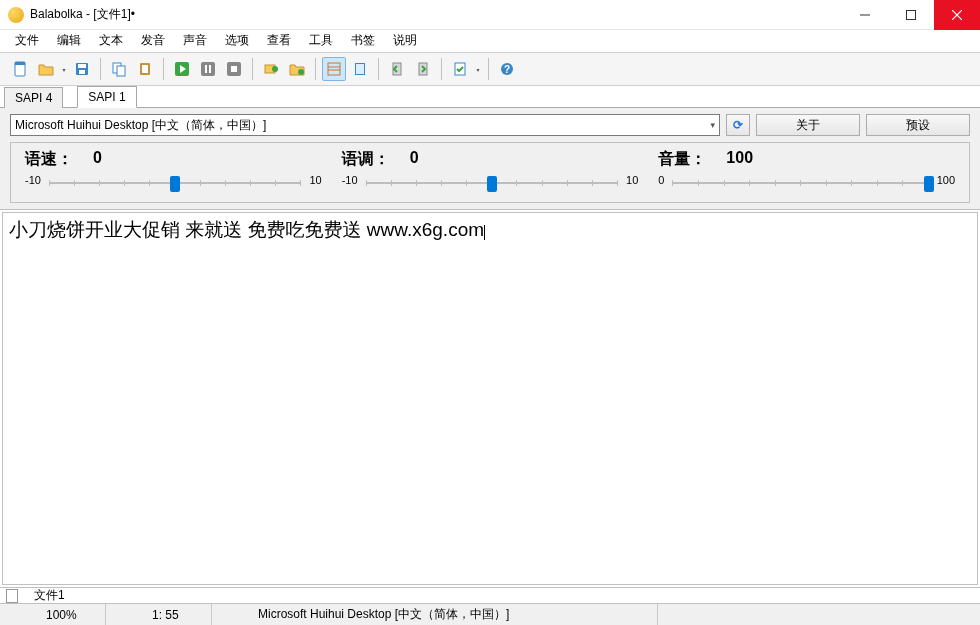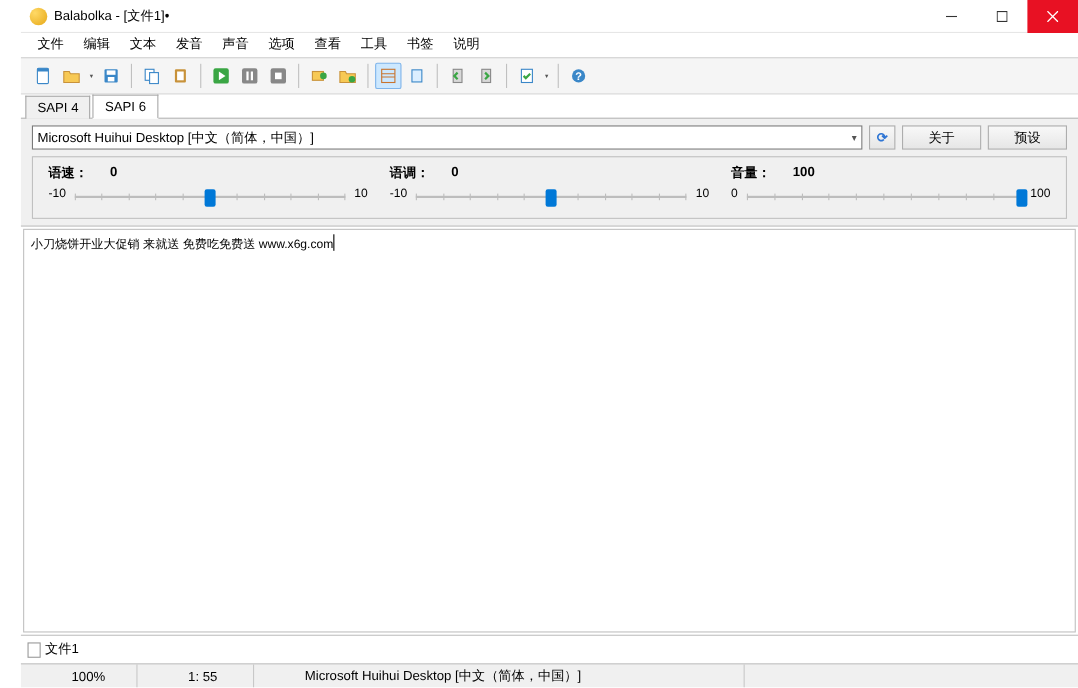--- a/index.html
+++ b/index.html
@@ -15,54 +15,54 @@
 .menubar { height:22px; display:flex; padding:0 6px; gap:0; background:#fff; }
 .menubar .mitem { padding:2px 9px; cursor:default; }
 
 .toolbar { height:34px; border-top:1px solid #d0d0d0; border-bottom:1px solid #d0d0d0; background:#f5f5f5; display:flex; align-items:center; padding:0 8px; gap:2px; }
 .tbtn { width:24px; height:24px; display:flex; align-items:center; justify-content:center; border:1px solid transparent; border-radius:2px; }
 .tbtn.active { border-color:#7eb4ea; background:#cce8ff; }
 .tsep { width:1px; height:22px; background:#c0c0c0; margin:0 4px; }
 .tdrop { width:8px; display:flex; align-items:center; justify-content:center; font-size:6px; color:#555; }
 
 .tabrow { height:22px; display:flex; align-items:flex-end; border-bottom:1px solid #a8a8a8; padding-left:4px; background:#fff; }
-.tab { padding:3px 10px; border:1px solid #a8a8a8; border-bottom:none; background:#f0f0f0; margin-right:2px; font-size:12px; position:relative; top:1px; cursor:default; }
+.tab { padding:3px 10px; border:1px solid #a8a8a8; border-bottom:none; background:#f0f0f0; margin-right:14px; font-size:12px; position:relative; top:1px; cursor:default; }
 .tab.active { background:#fff; border-bottom:1px solid #fff; }
 
 .panel { background:#f0f0f0; border-bottom:1px solid #c0c0c0; padding:6px 10px; }
 .voice-row { display:flex; align-items:center; gap:6px; }
 .voice-select { flex:1; height:22px; border:1px solid #7a7a7a; background:#fff; font-size:12px; padding:0 4px; display:flex; align-items:center; justify-content:space-between; }
 .voice-select .arrow { font-size:9px; color:#555; }
 .sqbtn { height:22px; border:1px solid #adadad; background:linear-gradient(#f8f8f8,#e6e6e6); display:flex; align-items:center; justify-content:center; padding:0 6px; font-size:12px; }
-.sqbtn.wide { width:72px; }
+.sqbtn.wide { width:104px; }
 .refresh-icn { color:#2e75d4; font-weight:bold; }
 
 .sliders { border:1px solid #c0c0c0; background:#f0f0f0; margin-top:6px; padding:6px 14px 10px; display:flex; gap:20px; }
 .sgroup { flex:1; }
-.sgroup .lblrow { display:flex; gap:20px; font-size:12px; margin-bottom:4px; }
+.sgroup .lblrow { display:flex; gap:20px; font-size:16px; margin-bottom:4px; }
 .sgroup .lbl { font-weight:bold; }
 .sgroup .val { font-weight:bold; }
 .strack { display:flex; align-items:flex-start; gap:8px; font-size:11px; }
 .track { flex:1; height:18px; position:relative; }
 .track .line { position:absolute; top:8px; left:0; right:0; height:2px; background:#bdbdbd; }
 .track .ticks { position:absolute; top:6px; left:0; right:0; height:6px; display:flex; justify-content:space-between; }
 .track .ticks span { width:1px; height:6px; background:#bdbdbd; }
 .thumb { position:absolute; top:2px; width:10px; height:16px; background:#0078d7; border-radius:2px; transform:translateX(-50%); }
 
-.editor { flex:1; background:#fff; border:1px solid #c0c0c0; margin:2px; padding:4px 6px; font-size:11px; height:350px; overflow:auto; position:relative; }
+.editor { flex:1; background:#fff; border:1px solid #c0c0c0; margin:2px; padding:4px 6px; font-size:19px; height:350px; overflow:auto; position:relative; }
 .editor .caret { display:inline-block; width:1px; height:15px; background:#000; vertical-align:text-bottom; animation:blink 1s step-end infinite; }
 @keyframes blink { 50% { opacity:0; } }
 
-.doctab { height:26px; border-top:1px solid #c0c0c0; display:flex; align-items:center; padding:2px 6px; gap:4px; background:#fff; }
+.doctab { height:16px; border-top:1px solid #c0c0c0; display:flex; align-items:center; padding:2px 6px; gap:16px; background:#fff; }
 .doctab .dicon { width:12px; height:14px; border:1px solid #999; background:#fff; }
 
 .status { height:22px; border-top:1px solid #c0c0c0; display:flex; align-items:center; background:#f0f0f0; font-size:12px; }
 .status .cell { padding:0 10px; border-right:1px solid #c8c8c8; height:100%; display:flex; align-items:center;margin-left:36px; }
 
-.col { display:flex; flex-direction:column; height:100%;padding-left:19px; }
+.col { display:flex; flex-direction:column; height:100%; }
 </style>
 </head>
 <body>
 
 <div class="col">
 
 <div class="titlebar">
   <div class="icon"></div>
   <div class="title">Balabolka - [文件1]•</div>
   <div class="winbtn">
@@ -201,21 +201,21 @@
   <div class="tbtn">
         <svg width="16" height="16">
           <circle cx="8" cy="8" r="6" fill="#3a87c8"></circle>
           <text x="8" y="12" text-anchor="middle" fill="#fff" font-size="10" font-weight="bold">?</text>
         </svg>
       </div>
 </div>
 
 <div class="tabrow">
   <div class="tab">SAPI 4</div>
-  <div class="tab active">SAPI 6</div>
+  <div class="tab active">SAPI 1</div>
 </div>
 
 <div class="panel">
   <div class="voice-row">
     <div class="voice-select">
       <span>Microsoft Huihui Desktop [中文（简体，中国）]</span>
       <span class="arrow">▾</span>
     </div>
     <div class="sqbtn">
           <span class="refresh-icn">⟳</span>

